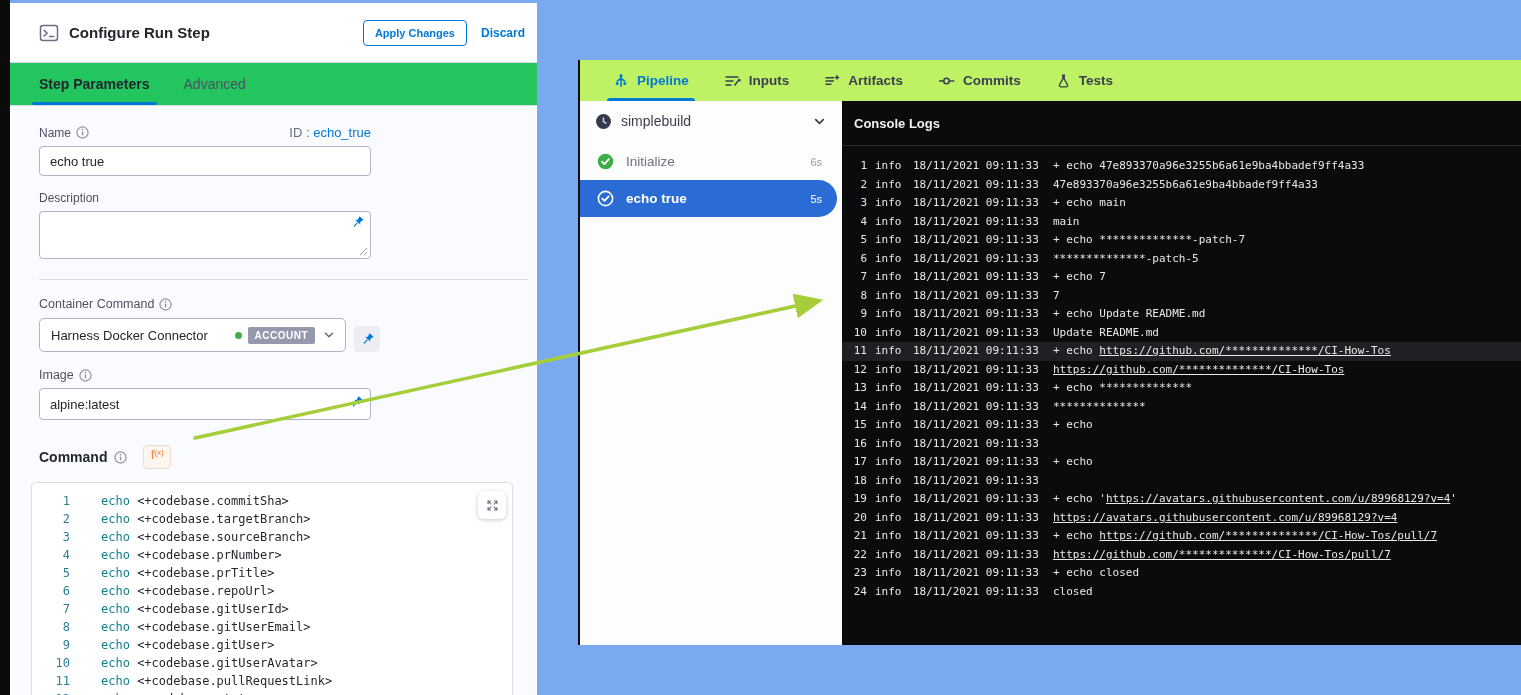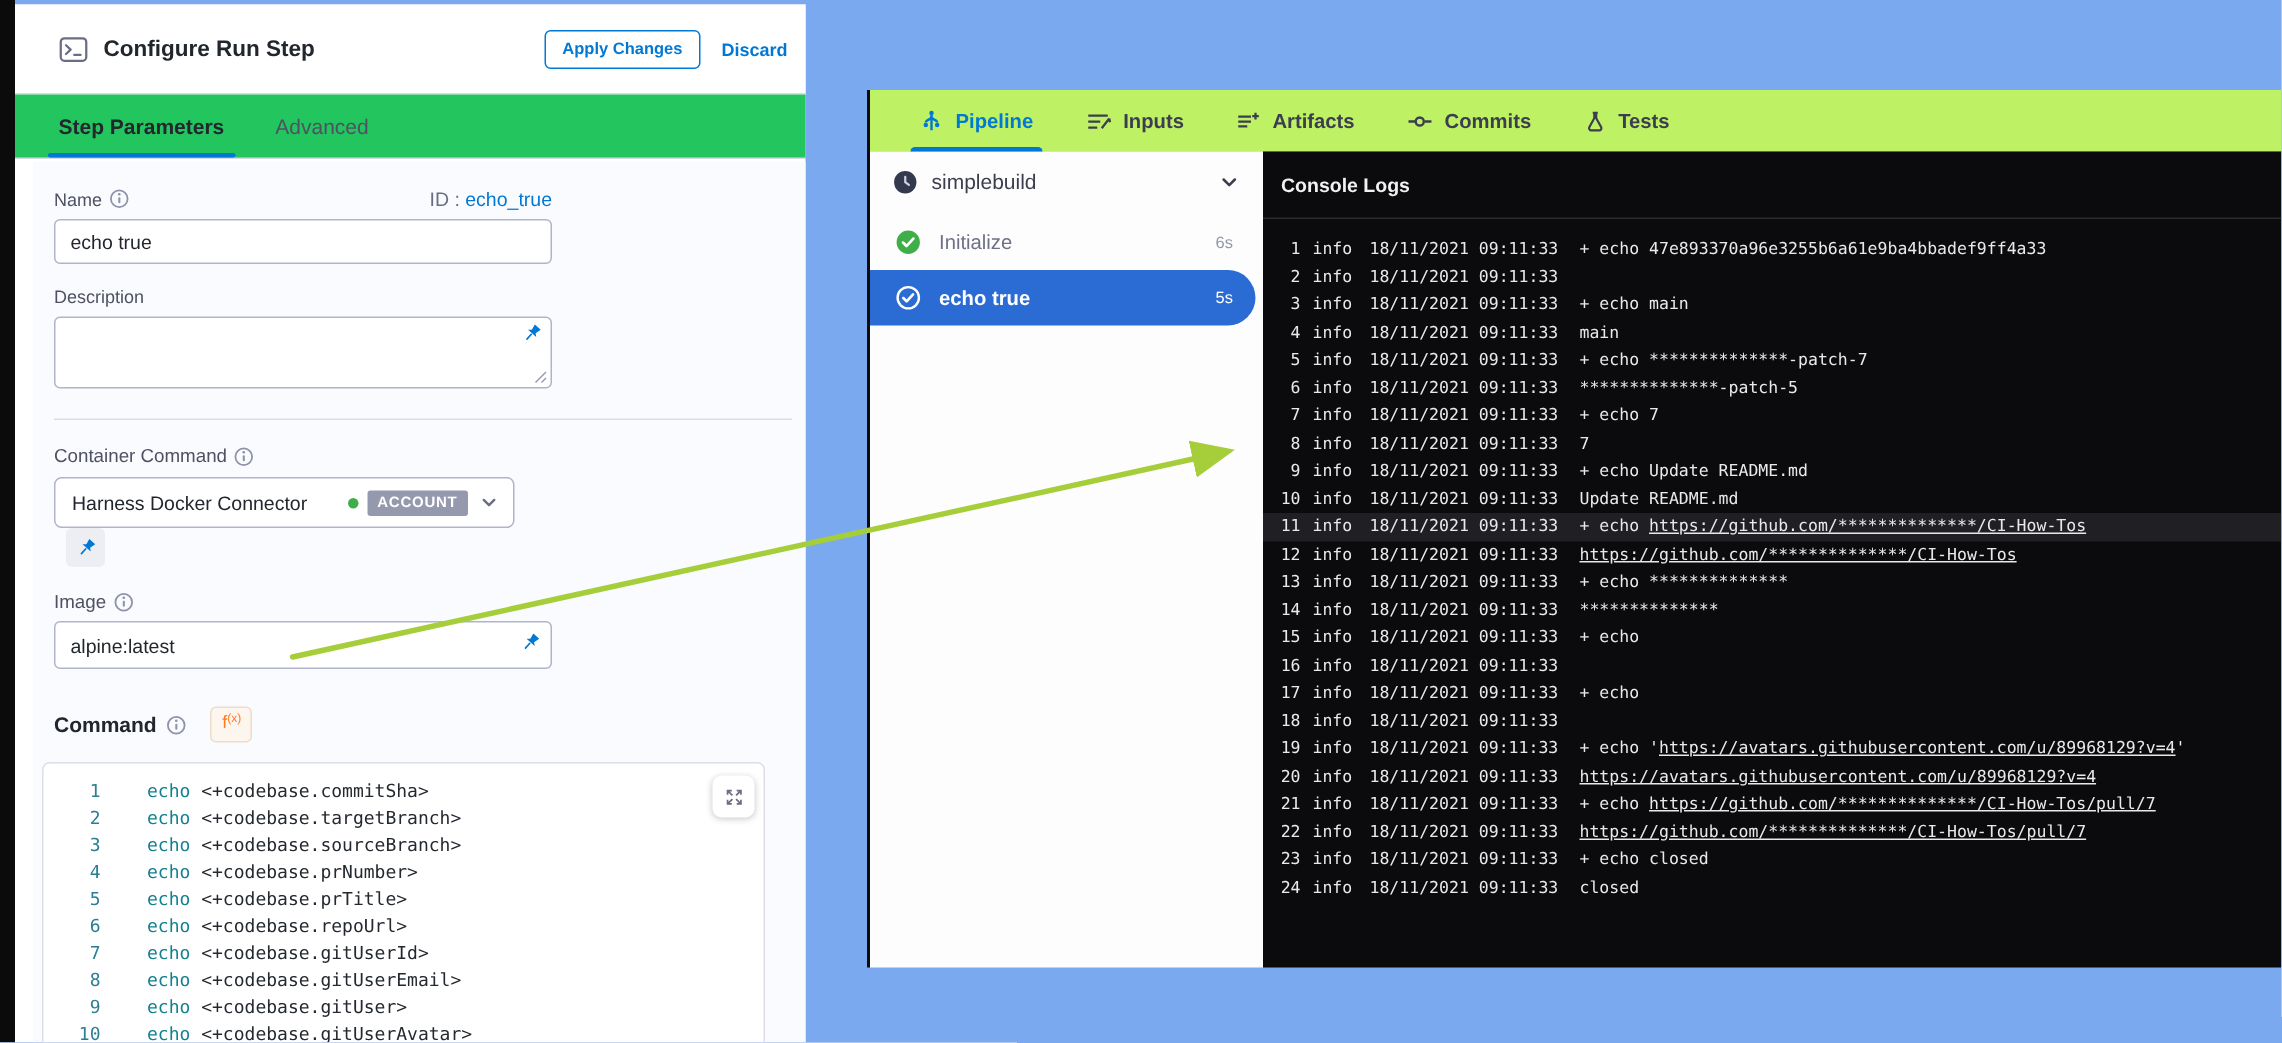--- a/index.html
+++ b/index.html
@@ -12,33 +12,33 @@
   
   .config-panel { position:absolute; left:10px; top:3px; width:527px; height:692px; background:#fff; }
   .cfg-header { height:60px; display:flex; align-items:center; padding:0 10px 0 29px; border-bottom:1px solid #d9dae5; background:#fff; }
   .cfg-title { font-size:15px; font-weight:700; color:#22272e; margin-left:10px; flex:1; }
   .btn-apply { font-size:11px; font-weight:700; color:#0278d5; background:#fff; border:1px solid #0278d5; border-radius:4px; padding:6px 11px; cursor:pointer; white-space:nowrap; }
   .btn-discard { font-size:12px; font-weight:700; color:#0278d5; background:none; border:none; margin:0 2px 0 14px; cursor:pointer; }
   .cfg-tabs { height:43px; display:flex; align-items:center; gap:34px; padding-left:29px; border-bottom:1px solid #d9dae5; background:#22c55e; }
   .cfg-tab { position:relative; font-size:14px; color:#4f5162; height:100%; display:flex; align-items:center; cursor:pointer; }
   .cfg-tab.active { font-weight:700; color:#22272e; }
   .cfg-tab.active .tab-underline { position:absolute; left:-7px; right:-7px; bottom:0; height:3px; background:#0278d5; border-radius:2px; }
-  .cfg-form { position:absolute; top:105px; bottom:0; left:0; right:0; background:#fafbff; padding:17px 0 0 14px; overflow:hidden;margin-left:12px; }
+  .cfg-form { position:absolute; top:105px; bottom:0; left:0; right:0; background:#fafbff; padding:17px 0 0 29px; overflow:hidden; }
   .field-label { font-size:12px; color:#4f5162; display:flex; align-items:center; gap:5px; }
   .name-row { width:332px; display:flex; justify-content:space-between; align-items:center; }
   .id-text { font-size:13px; color:#6b6d85; }
   .id-value { color:#0278d5; }
   .text-input { display:block; width:332px; height:30px; margin-top:6px; border:1px solid #b0b3c9; border-radius:4px; background:#fff; padding:0 10px; font-size:13px; color:#22272e; font-family:"Liberation Sans",sans-serif; }
   .desc-label { margin-top:15px; }
   .desc-box { position:relative; width:332px; height:48px; margin-top:6px; border:1px solid #b0b3c9; border-radius:4px; background:#fff; }
   .desc-box .pin { position:absolute; top:3px; right:5px; }
   .resize-corner { position:absolute; right:2px; bottom:2px; width:9px; height:9px; }
   .form-divider { margin:20px 9px 0 0; border:none; border-top:1px solid #dcdde8; }
   .registry-label { margin-top:17px; font-size:12.5px; }
-  .registry-row { display:flex; align-items:flex-start; margin-top:7px;flex-direction:column; }
+  .registry-row { display:flex; align-items:flex-end; margin-top:7px; }
   .registry-box { width:307px; height:34px; border:1px solid #b0b3c9; border-radius:5px; background:#fff; display:flex; align-items:center; padding:0 9px 0 11px; }
   .registry-value { font-size:13px; color:#22272e; flex:1; }
   .status-dot { width:7px; height:7px; border-radius:50%; background:#3fae49; margin-right:6px; }
   .scope-badge { background:#9599ad; color:#fff; font-size:10px; font-weight:700; letter-spacing:.5px; padding:3px 7px; border-radius:2px; }
   .registry-box .chev { margin-left:7px; color:#6b6d85; }
   .pin-chip { width:26px; height:26px; margin-left:8px; background:#ededf4; border-radius:4px; display:flex; align-items:center; justify-content:center; cursor:pointer; }
   .image-label { margin-top:16px; font-size:12.5px; }
   .image-box { position:relative; width:332px; height:32px; margin-top:6px; border:1px solid #b0b3c9; border-radius:4px; background:#fff; display:flex; align-items:center; padding:0 10px; font-size:13px; color:#22272e; }
   .image-box .pin { position:absolute; right:6px; top:6px; }
   .command-row { margin-top:25px; display:flex; align-items:center; gap:7px; }
@@ -370,21 +370,21 @@
               </span>
               <span class="step-label">echo true</span>
               <span class="step-duration">5s</span>
             </div>
           </div>
       </aside>
       <div class="console-pane">
         <div class="console-header">Console Logs</div>
         <div class="log-area" id="log-area">
             <div class="log-line"><span class="log-num">1</span><span>info</span><span>18/11/2021 09:11:33</span><span class="log-msg">+ echo 47e893370a96e3255b6a61e9ba4bbadef9ff4a33</span></div>
-            <div class="log-line"><span class="log-num">2</span><span>info</span><span>18/11/2021 09:11:33</span></div>
+            <div class="log-line"><span class="log-num">2</span><span>info</span><span>18/11/2021 09:11:33</span><span class="log-msg">47e893370a96e3255b6a61e9ba4bbadef9ff4a33</span></div>
             <div class="log-line"><span class="log-num">3</span><span>info</span><span>18/11/2021 09:11:33</span><span class="log-msg">+ echo main</span></div>
             <div class="log-line"><span class="log-num">4</span><span>info</span><span>18/11/2021 09:11:33</span><span class="log-msg">main</span></div>
             <div class="log-line"><span class="log-num">5</span><span>info</span><span>18/11/2021 09:11:33</span><span class="log-msg">+ echo **************-patch-7</span></div>
             <div class="log-line"><span class="log-num">6</span><span>info</span><span>18/11/2021 09:11:33</span><span class="log-msg">**************-patch-5</span></div>
             <div class="log-line"><span class="log-num">7</span><span>info</span><span>18/11/2021 09:11:33</span><span class="log-msg">+ echo 7</span></div>
             <div class="log-line"><span class="log-num">8</span><span>info</span><span>18/11/2021 09:11:33</span><span class="log-msg">7</span></div>
             <div class="log-line"><span class="log-num">9</span><span>info</span><span>18/11/2021 09:11:33</span><span class="log-msg">+ echo Update README.md</span></div>
             <div class="log-line"><span class="log-num">10</span><span>info</span><span>18/11/2021 09:11:33</span><span class="log-msg">Update README.md</span></div>
             <div class="log-line highlight"><span class="log-num">11</span><span>info</span><span>18/11/2021 09:11:33</span><span class="log-msg">+ echo <a>https://github.com/**************/CI-How-Tos</a></span></div>
             <div class="log-line"><span class="log-num">12</span><span>info</span><span>18/11/2021 09:11:33</span><span class="log-msg"><a>https://github.com/**************/CI-How-Tos</a></span></div>

